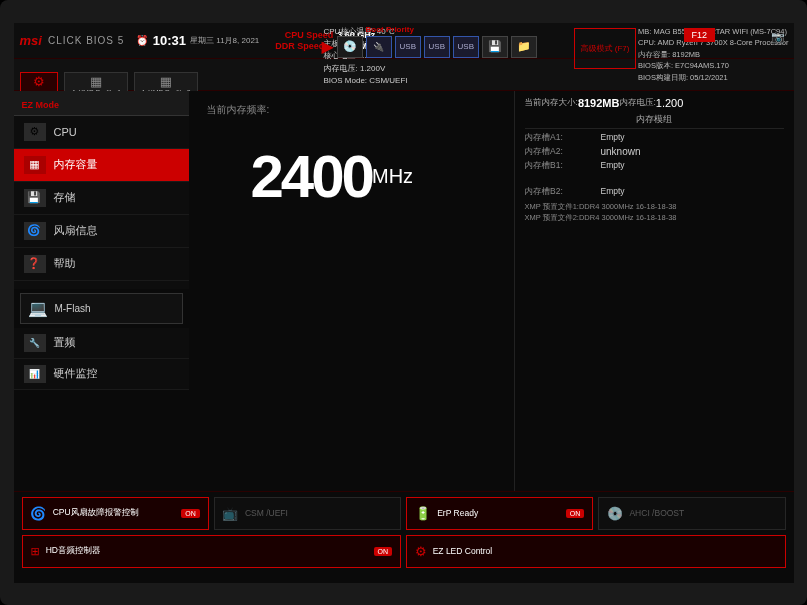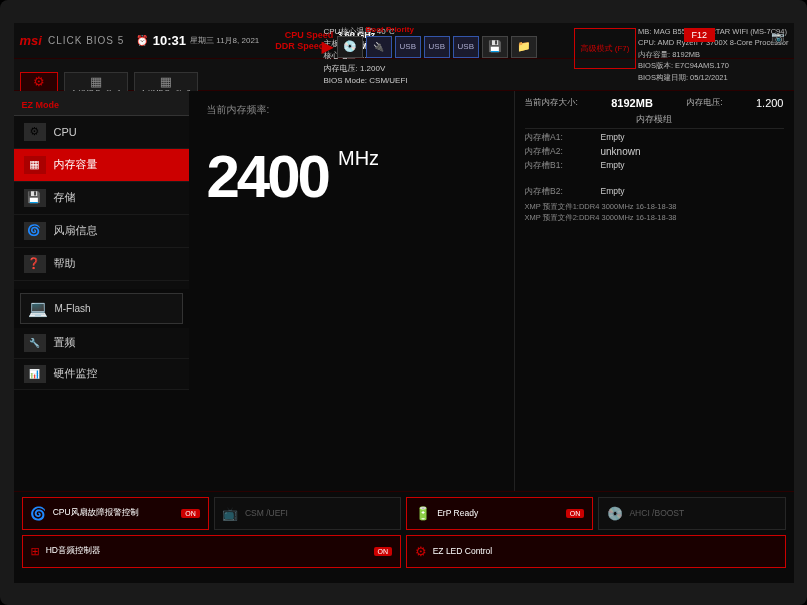--- a/index.html
+++ b/index.html
@@ -218,29 +218,29 @@
         <div style="display:flex; align-items:center; padding:6px 10px; gap:8px; cursor:pointer; border-bottom:1px solid #1a1a1a; background:#0d0d0d;">
           <div style="width:22px; height:18px; background:#2a2a2a; display:flex; align-items:center; justify-content:center; font-size:9px; color:#888;">📊</div>
           <span style="color:#ccc; font-size:11px;">硬件监控</span>
         </div>
       </div>
 
       <div style="display:flex; flex:1; overflow:hidden;">
 
         <div style="flex:1; padding:12px 18px; display:flex; flex-direction:column; background:#0a0a0a;">
           <div style="color:#888; font-size:10px; margin-bottom:10px;">当前内存频率:</div>
-          <div style="display:flex; align-items:flex-start; gap:10px; margin-top:20px;">
+          <div style="display:flex; align-items:center; margin-top:20px;margin-left:44px;">
             <span style="color:#fff; font-size:60px; font-weight:bold; letter-spacing:-3px; line-height:1;">2400</span>
             <span style="color:#fff; font-size:20px;">MHz</span>
           </div>
         </div>
 
         <div style="width:280px; padding:6px 10px; border-left:1px solid #222; background:#0a0a0a; flex-shrink:0;">
 
-          <div style="display:flex; justify-content:space-between; align-items:center; ">
+          <div style="display:flex; align-items:center; ">
             <span style="color:#aaa; font-size:8.5px;">当前内存大小:</span>
             <span style="color:#fff; font-size:11px; font-weight:bold;">8192MB</span>
             <span style="color:#aaa; font-size:8.5px;">内存电压:</span>
             <span style="color:#fff; font-size:11px;">1.200</span>
           </div>
 
           <div style="color:#aaa; font-size:9px; text-align:center; margin:4px 0 3px 0; border-bottom:1px solid #222; padding-bottom:2px;">内存模组</div>
 
           <div style="display:flex; gap:6px; margin-bottom:2px;">
             <span style="color:#888; font-size:8.5px; width:70px;">内存槽A1:</span>

